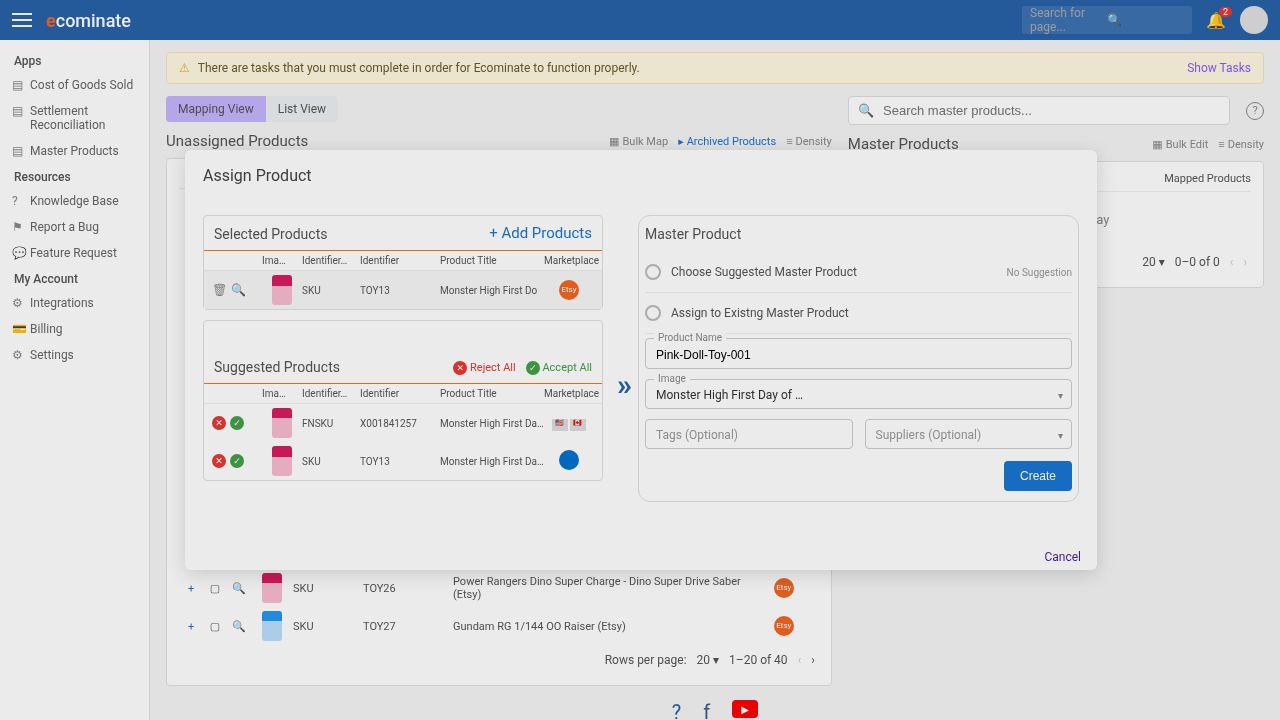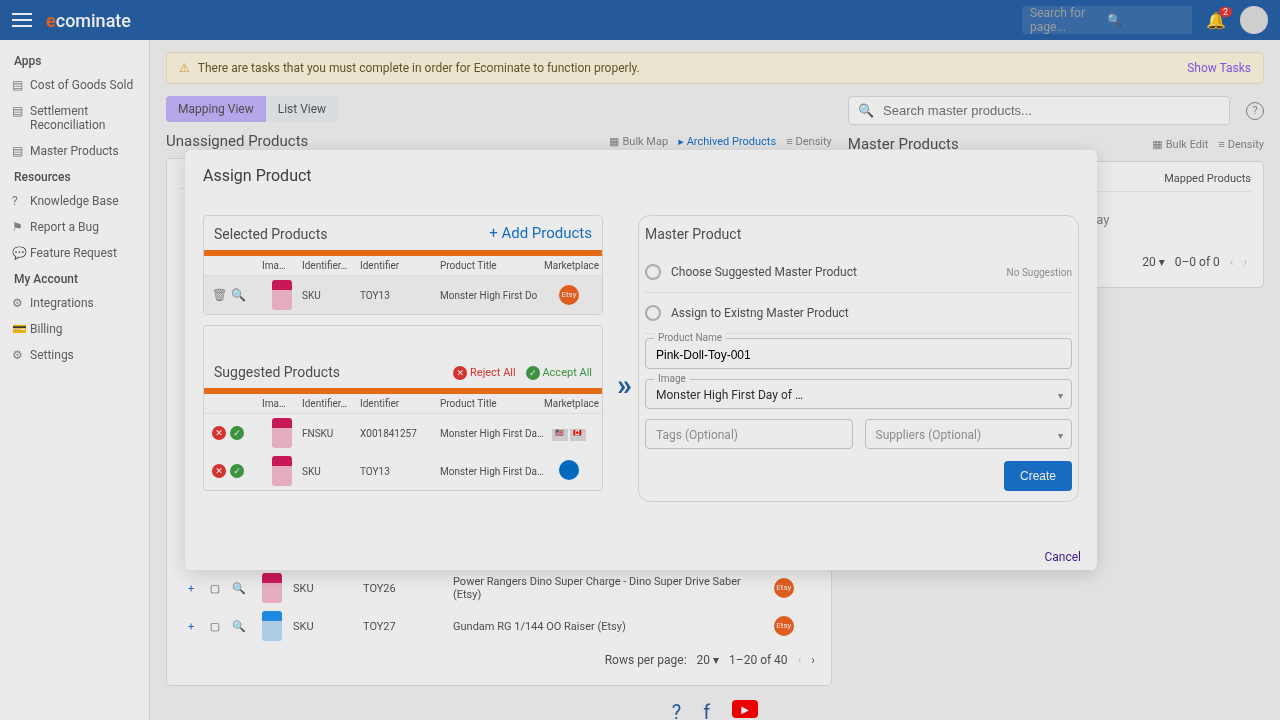--- a/index.html
+++ b/index.html
@@ -73,21 +73,21 @@
 .modal-left { width: 400px; }
 .modal-right { flex: 1; }
 .arrows { align-self: center; color: #2962a8; font-size: 30px; font-weight: bold; letter-spacing: -8px; }
 
 .sub-card { border: 1px solid #e0e0e0; border-radius: 4px; margin-bottom: 10px; }
 .sub-card-header { display: flex; align-items: flex-end; padding: 8px 10px; }
 .sub-card-header .title { font-size: 14px; color: #555; }
 .add-products { color: #1976d2; font-size: 15px; margin-left: auto; cursor: pointer; }
 .reject-all { color: #e53935; font-size: 11px; margin-left: auto; margin-right: 10px; cursor: pointer; margin-top: 32px; }
 .accept-all { color: #43a047; font-size: 11px; cursor: pointer; }
-.sub-table-head { display: flex; font-size: 10px; color: #555; padding: 4px 8px; border-top: 6px solid #f97316; border-bottom: 1px solid #eee; }
+.sub-table-head { display: flex; font-size: 10px; color: #555; padding: 4px 8px; border-top: 1px solid #f97316; border-bottom: 1px solid #eee; }
 .sub-row { display: flex; align-items: center; font-size: 10px; color: #555; padding: 4px 8px; }
 .sub-row.shaded { background: #f7f7f7; }
 .c-act { width: 50px; display: flex; gap: 4px; }
 .c-img { width: 40px; }
 .c-idt { width: 58px; }
 .c-id { width: 80px; }
 .c-title { flex: 1; overflow: hidden; white-space: nowrap; text-overflow: ellipsis; }
 .c-mk { width: 50px; text-align: center; }
 .ic-del, .ic-mag { color: #888; font-size: 12px; cursor: pointer; }
 .ic-reject { display: inline-block; width: 14px; height: 14px; background: #e53935; border-radius: 50%; color: #fff; font-size: 9px; line-height: 14px; text-align: center; cursor: pointer; }

